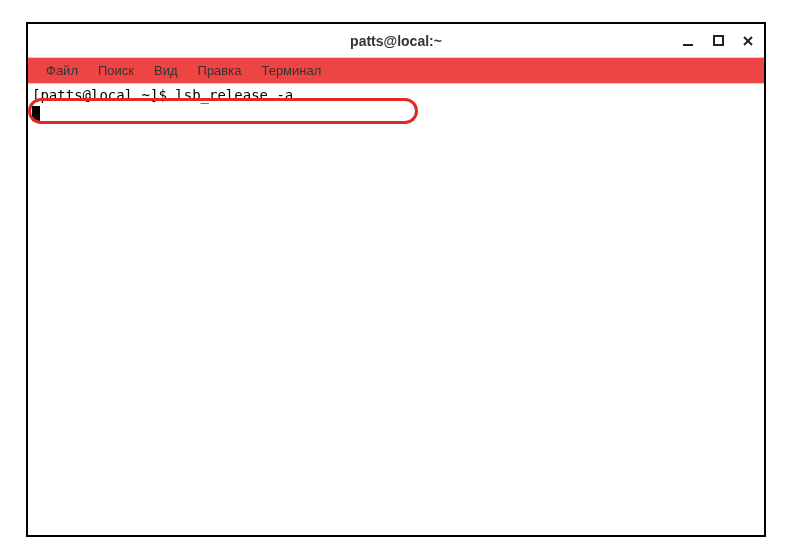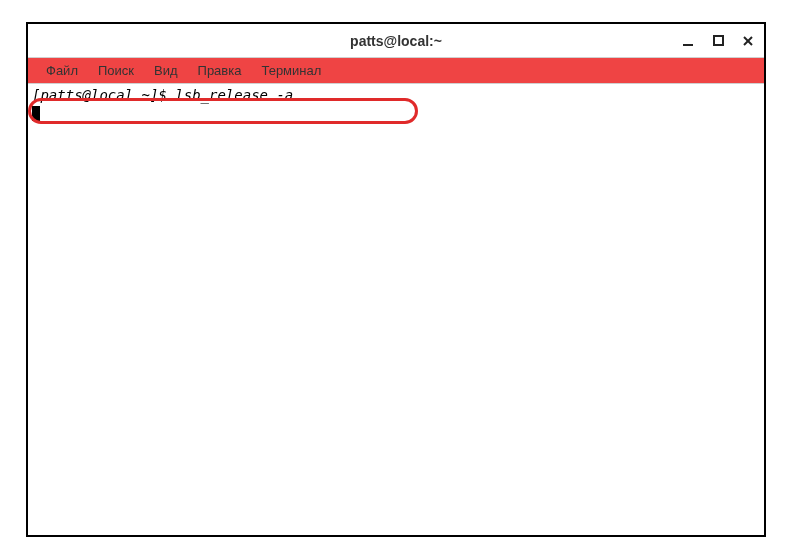--- a/index.html
+++ b/index.html
@@ -72,21 +72,20 @@
     .terminal-body {
       flex: 1;
       background: #fff;
       padding: 2px 4px;
       font-family: "DejaVu Sans Mono", "Liberation Mono", monospace;
       font-size: 14px;
       line-height: 18px;
       color: #000;
       position: relative;
       overflow: hidden;
-      font-style: italic;
     }
     .term-line {
       white-space: pre;
     }
     .highlight-box {
       position: absolute;
       border: 3px solid #e02a2a;
       border-radius: 14px;
       pointer-events: none;
       left: 0px;

